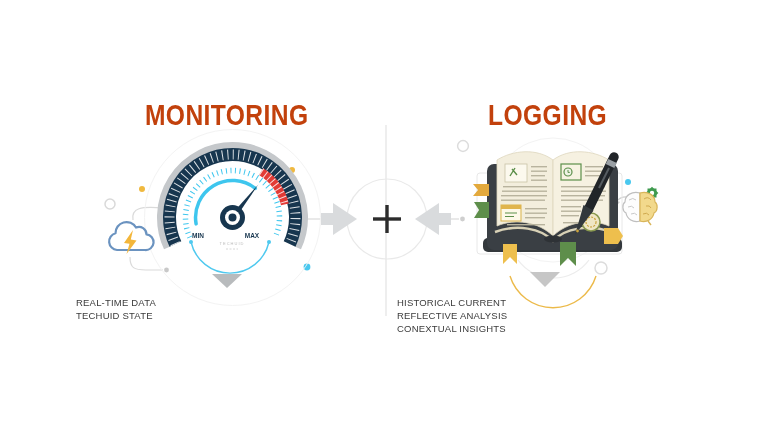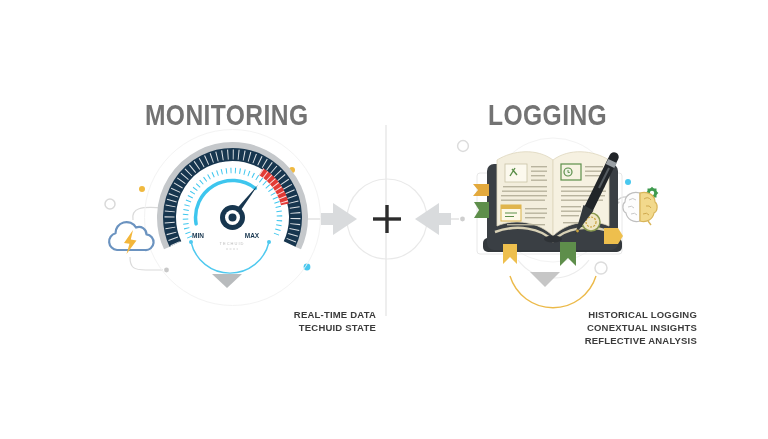--- a/index.html
+++ b/index.html
@@ -2,26 +2,26 @@
 <html><head>
 <meta charset="utf-8">
 <style>
   html,body{margin:0;padding:0;background:#ffffff;}
   #stage{
     position:relative;width:768px;height:439px;background:#ffffff;
     font-family:"Liberation Sans",sans-serif;overflow:hidden;
   }
   .title{
     position:absolute;top:98px;width:300px;text-align:center;
-    font-size:30px;font-weight:600;color:#737373;white-space:nowrap;
+    font-size:30px;font-weight:600;color:#c2410c;white-space:nowrap;
   }
   .title span{display:inline-block;transform:scaleX(.82);transform-origin:center;letter-spacing:.5px;}
   .features{
-    position:absolute;top:308px;width:300px;text-align:right;
-    font-size:9.5px;line-height:13px;color:#3b3b3b;font-weight:700;letter-spacing:.2px;
+    position:absolute;top:296px;width:300px;text-align:left;
+    font-size:9.5px;line-height:13px;color:#3b3b3b;font-weight:400;letter-spacing:.2px;
   }
   svg{position:absolute;overflow:visible;}
   .abs{position:absolute;}
 </style>
 </head>
 <body>
 
 <div id="stage">
 
   <svg class="abs" style="left:0;top:0" width="768" height="439" viewBox="0 0 768 439">
@@ -202,18 +202,18 @@
       <path d="M26,14 q4,-3 7,1 M28,21 q4,-1 5,2 M25,29 q4,-2 6,1" fill="none" stroke="#cfa94e" stroke-width="1"></path>
       <path d="M30,36 l3,4" stroke="#d9b55a" stroke-width="1.4" fill="none"></path>
     </g>
   </svg>
 
   <div class="features" style="left:76px">
     <div>REAL-TIME DATA</div>
     <div>TECHUID STATE</div>
   </div>
   <div class="features" style="left:397px">
-    <div>HISTORICAL LOGGING</div>
+    <div>HISTORICAL CURRENT</div>
+    <div>REFLECTIVE ANALYSIS</div>
     <div>CONEXTUAL INSIGHTS</div>
-    <div>REFLECTIVE ANALYSIS</div>
   </div>
 
 </div>
 
 </body></html>

